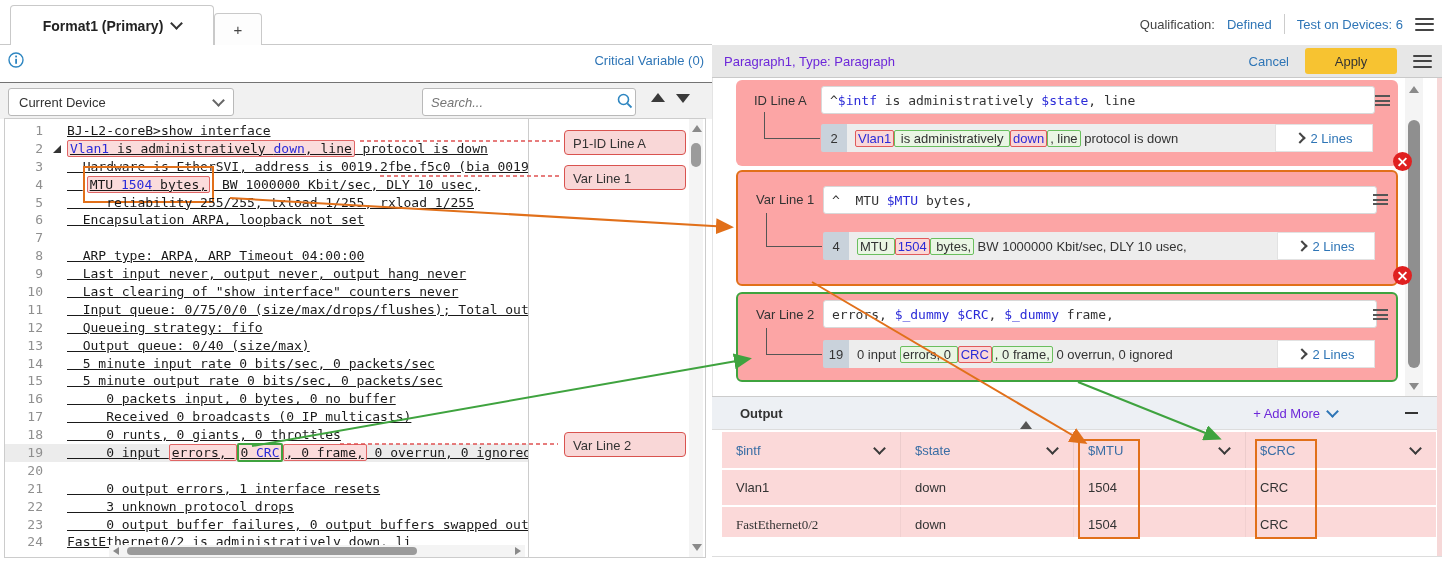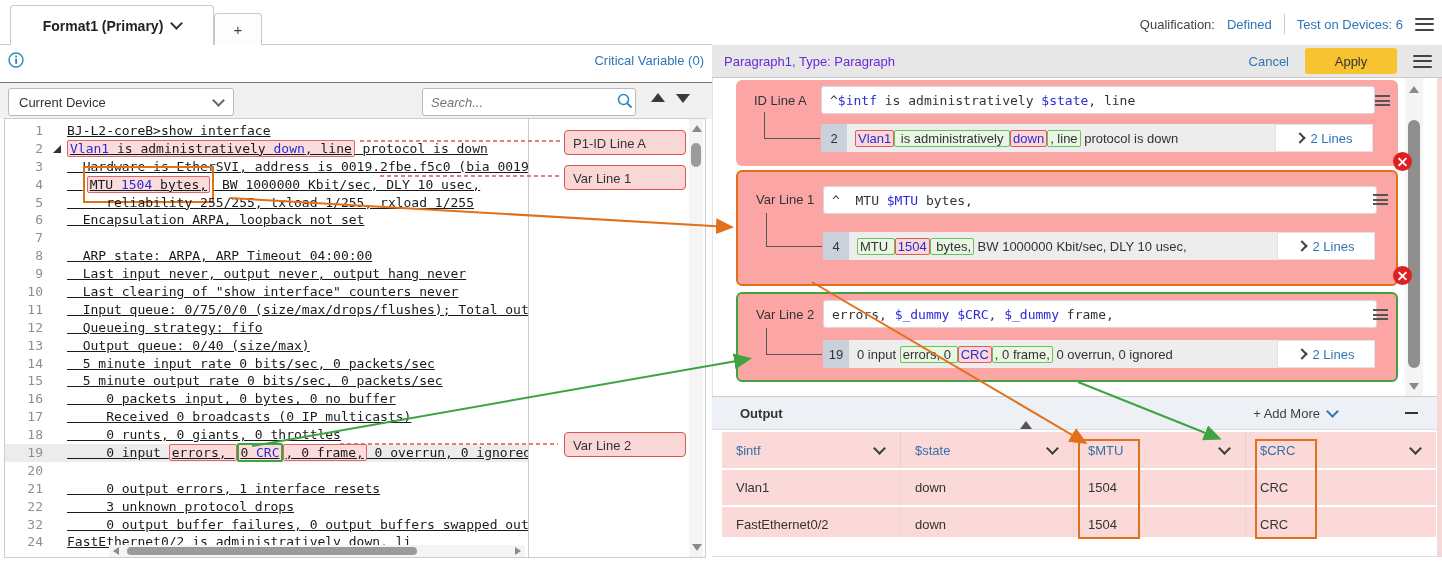--- a/index.html
+++ b/index.html
@@ -83,21 +83,21 @@
   .chev-r{display:inline-block;width:6px;height:6px;border-right:2px solid #444;border-top:2px solid #444;transform:rotate(45deg);}
   .xbtn{position:absolute;width:19px;height:19px;background:#e02020;border-radius:50%;cursor:pointer;z-index:6;}
   .xbtn::before,.xbtn::after{content:"";position:absolute;left:4px;top:8.5px;width:11px;height:2px;background:#fff;}
   .xbtn::before{transform:rotate(45deg);} .xbtn::after{transform:rotate(-45deg);}
   
   .out-header{position:absolute;left:712px;top:396px;width:730px;height:34px;background:#edf0f4;border-top:1px solid #ccc;border-bottom:1px solid #ddd;box-sizing:border-box;display:flex;align-items:center;padding:0 12px 0 28px;}
   .out-title{font-weight:bold;color:#333;}
   .eject{position:absolute;left:308px;top:9px;width:14px;cursor:pointer;}
   .eject .bar{height:2px;background:#555;margin-bottom:2px;}
   .eject .tri{width:0;height:0;margin:0 auto;border-left:6px solid transparent;border-right:6px solid transparent;border-bottom:8px solid #555;}
-  .addmore{position:absolute;right:105px;color:#404040;display:flex;align-items:center;gap:8px;cursor:pointer;}
+  .addmore{position:absolute;right:105px;color:#6d28d9;display:flex;align-items:center;gap:8px;cursor:pointer;}
   .minus{position:absolute;right:24px;width:13px;height:2px;background:#333;cursor:pointer;}
   .out-table{position:absolute;left:722px;top:432px;width:714px;}
   .thead{display:flex;background:#fbd9d9;height:36px;border-bottom:2px solid #fff;}
   .th{display:flex;align-items:center;box-sizing:border-box;padding-left:14px;color:#3a6ea5;border-left:1px solid rgba(0,0,0,0.06);cursor:pointer;}
   .th:first-child{border-left:none;}
   .th .chev{margin-left:auto;margin-right:16px;border-color:#3a3a3a;}
   .trow{display:flex;background:#fbd9d9;height:35px;border-bottom:2px solid #fff;}
   .td{display:flex;align-items:center;box-sizing:border-box;padding-left:14px;color:#333;border-left:1px solid rgba(0,0,0,0.04);}
   .td:first-child{border-left:none;}
   .colbox{position:absolute;width:58px;height:96px;border:2px solid #e1701a;z-index:5;pointer-events:none;}
@@ -193,21 +193,21 @@
           <span class="fold"></span>
           <span class="ctext"><span>  Encapsulation ARPA, loopback not set</span></span>
         </div>
         <div class="cline">
           <span class="gut">7</span>
           <span class="fold"></span>
         </div>
         <div class="cline">
           <span class="gut">8</span>
           <span class="fold"></span>
-          <span class="ctext"><span>  ARP state: ARPA, ARP Timeout 04:00:00</span></span>
+          <span class="ctext"><span>  ARP type: ARPA, ARP Timeout 04:00:00</span></span>
         </div>
         <div class="cline">
           <span class="gut">9</span>
           <span class="fold"></span>
           <span class="ctext"><span>  Last input never, output never, output hang never</span></span>
         </div>
         <div class="cline">
           <span class="gut">10</span>
           <span class="fold"></span>
           <span class="ctext"><span>  Last clearing of "show interface" counters never</span></span>
@@ -265,21 +265,21 @@
           <span class="gut">21</span>
           <span class="fold"></span>
           <span class="ctext"><span>     0 output errors, 1 interface resets</span></span>
         </div>
         <div class="cline">
           <span class="gut">22</span>
           <span class="fold"></span>
           <span class="ctext"><span>     3 unknown protocol drops</span></span>
         </div>
         <div class="cline">
-          <span class="gut">32</span>
+          <span class="gut">23</span>
           <span class="fold"></span>
           <span class="ctext"><span>     0 output buffer failures, 0 output buffers swapped out</span></span>
         </div>
         <div class="cline">
           <span class="gut">24</span>
           <span class="fold"></span>
           <span class="ctext"><span>FastEthernet0/2 is administratively down, li</span></span>
         </div>
       </div>
     <div class="labelscol">
@@ -409,21 +409,21 @@
         </div>
       </div>
     <div>
         <div class="trow">
           <div class="td" style="width: 178px;">Vlan1</div>
           <div class="td" style="width: 173px;">down</div>
           <div class="td" style="width: 172px;">1504</div>
           <div class="td" style="width: 191px;">CRC</div>
         </div>
         <div class="trow">
-          <div class="td" style="width: 178px;">FastEthernet0/2</div>
+          <div class="td" style="width: 178px; font-family: Liberation Serif, serif;">FastEthernet0/2</div>
           <div class="td" style="width: 173px;">down</div>
           <div class="td" style="width: 172px;">1504</div>
           <div class="td" style="width: 191px;">CRC</div>
         </div>
       </div>
   </div>
   <div class="tbl-bottom"></div>
 
   <div class="colbox" style="left:1078px;top:439px;"></div>
   <div class="colbox" style="left:1255px;top:439px;"></div>

